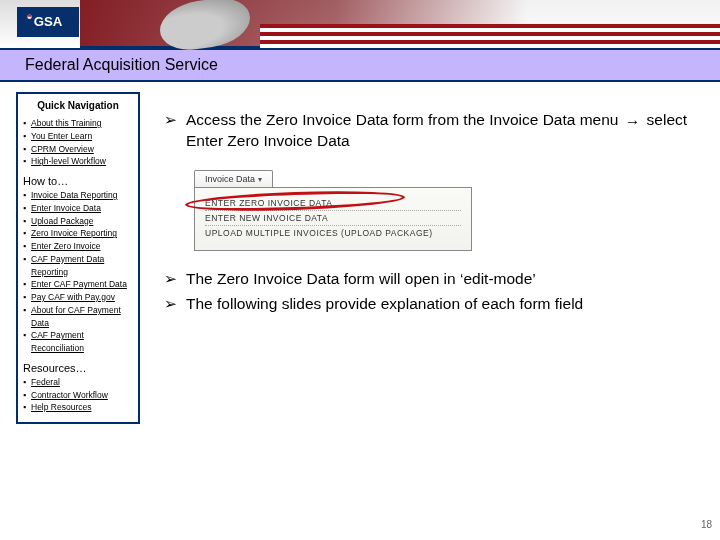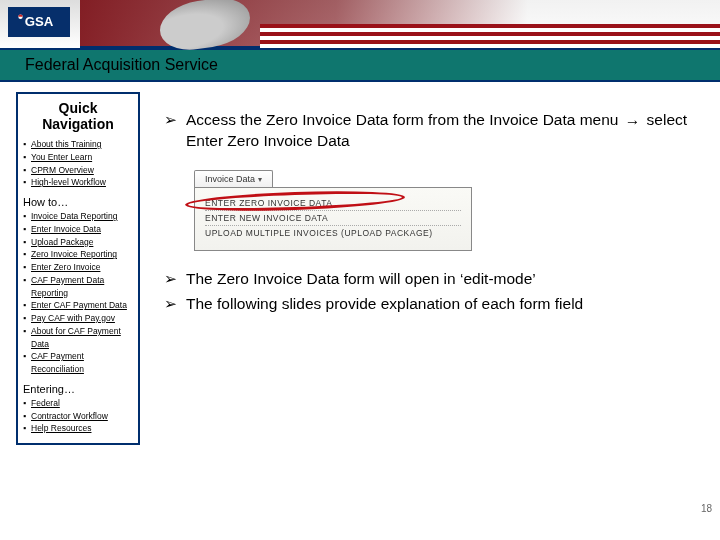--- a/index.html
+++ b/index.html
@@ -1,27 +1,27 @@
 <!DOCTYPE html>
 <html><head>
 <meta charset="utf-8">
 <style>
   * { box-sizing: border-box; margin: 0; padding: 0; }
   body { font-family: Arial, sans-serif; width: 720px; height: 540px; background: #fff; position: relative; overflow: hidden; }
   .banner { width: 720px; height: 48px; position: relative; background: linear-gradient(to bottom, #ddd, #fff); }
   .flag { position: absolute; left: 80px; top: 0; width: 640px; height: 48px; background: linear-gradient(to right, rgba(120,9,16,0.9), rgba(120,9,16,0.6) 40%, rgba(255,255,255,0.6) 70%); border-bottom: 2px solid #002e6d; }
   .flag::before { content: ""; position: absolute; left: 80px; top: 0; width: 90px; height: 48px; background: radial-gradient(ellipse at 30% 60%, #ccc 40%, #888 100%); border-radius: 50%/60%; transform: skewY(-8deg); }
   .flag::after { content: ""; position: absolute; right: 0; top: 24px; width: 460px; height: 24px; background: repeating-linear-gradient(to bottom, #9a1119 0 4px, #fff 4px 8px); }
-  .logo-box { position: absolute; left: 8px; top: 7px; width: 62px; height: 30px; background: #062f6b; display: flex; align-items: center; justify-content: center; }
+  .logo-box { position: absolute; left: 17px; top: 7px; width: 62px; height: 30px; background: #062f6b; display: flex; align-items: center; justify-content: center; }
   .logo-svg { width: 44px; height: 18px; }
-  .header-bar { height: 34px; border-top: 2px solid #002e6d; border-bottom: 2px solid #002e6d; display: flex; align-items: center; padding-left: 25px; background: #0f766e; }
+  .header-bar { height: 34px; border-top: 2px solid #002e6d; border-bottom: 2px solid #002e6d; display: flex; align-items: center; padding-left: 25px; background: #c4b5fd; }
   .header-bar .title { font-size: 16px; color: #000; }
   .content { display: flex; padding: 10px 0 0 16px; }
   .sidebar { width: 124px; border: 2px solid #002e6d; padding: 6px 5px 8px 5px; }
-  .sidebar .nav-title { font-size: 14px; font-weight: bold; text-align: center; margin-bottom: 6px; }
+  .sidebar .nav-title { font-size: 10px; font-weight: bold; text-align: center; margin-bottom: 6px; }
   .sidebar ul { list-style: none; }
   .sidebar li { font-size: 8.5px; line-height: 1.5; display: flex; align-items: flex-start; }
   .sidebar li .bullet { width: 8px; flex-shrink: 0; color: #000; }
   .sidebar li a { color: #000; text-decoration: underline; }
   .sidebar .section-label { font-size: 11px; margin-top: 7px; margin-bottom: 2px; }
   .main { flex: 1; padding: 0 12px 0 24px; }
   .slide-title { font-size: 22px; font-weight: bold; color: #000; margin-top: -2px; }
   .slide-title .sub { font-size: 15px; color: #888; font-weight: bold; }
   .bullets { margin-top: 18px; }
   .bullets .b { font-size: 15.5px; color: #000; display: flex; line-height: 1.35; margin-bottom: 4px; }
@@ -30,21 +30,21 @@
   .inline-arrow { display: inline-block; margin: 0 2px; }
   .screenshot { margin: 16px 0 10px 30px; width: 278px; }
   .ss-tab { display: inline-block; border: 1px solid #888; border-bottom: none; background: linear-gradient(#fff,#f0f0f0); font-size: 9px; padding: 3px 10px; color: #333; border-radius: 2px 2px 0 0; }
   .ss-arrow { display:inline-block; margin-left:3px; font-size:8px; color:#555; }
   .ss-box { border: 1px solid #888; background: linear-gradient(#fafaf6,#f2f2ee); padding: 8px 10px 10px 10px; }
   .ss-item { font-size: 8.5px; letter-spacing: 0.5px; color: #333; font-family: Verdana, sans-serif; padding: 2px 0; text-transform: uppercase; }
   .ss-item.line { border-bottom: 1px dotted #aaa; }
   .circle { position: relative; }
   .circle .oval { position: absolute; left: -20px; top: -4px; width: 220px; height: 18px; border: 3px solid #c00f15; border-radius: 50%; transform: rotate(-2deg); }
   .note { font-size: 15.5px; color: #000; margin-top: 18px; padding-right: 30px; line-height: 1.3; }
-  .page-num { position: absolute; bottom: 26px; right: 8px; font-size: 10px; color: #666; }
+  .page-num { position: absolute; bottom: 10px; right: 8px; font-size: 10px; color: #666; }
 </style>
 </head>
 <body>
 
 <div class="banner">
   <div class="flag"></div>
   <div class="logo-box">
     <svg class="logo-svg" viewBox="0 0 100 40">
       <text x="50" y="30" text-anchor="middle" fill="#fff" font-family="Arial" font-size="30" font-weight="bold">GSA</text>
       <circle cx="8" cy="8" r="5" fill="#fff"></circle>
@@ -114,21 +114,21 @@
         </li>
       <li>
           <span class="bullet">▪</span>
           <a href="#">About for CAF Payment Data</a>
         </li>
       <li>
           <span class="bullet">▪</span>
           <a href="#">CAF Payment Reconciliation</a>
         </li>
     </ul>
-    <div class="section-label">Entering…</div>
+    <div class="section-label">Resources…</div>
     <ul>
       <li>
           <span class="bullet">▪</span>
           <a href="#">Federal</a>
         </li>
       <li>
           <span class="bullet">▪</span>
           <a href="#">Contractor Workflow</a>
         </li>
       <li>

